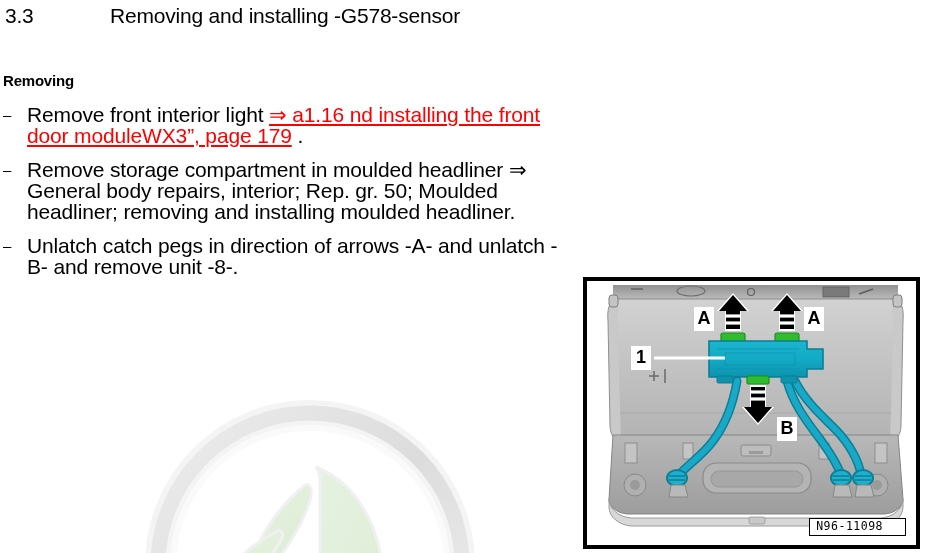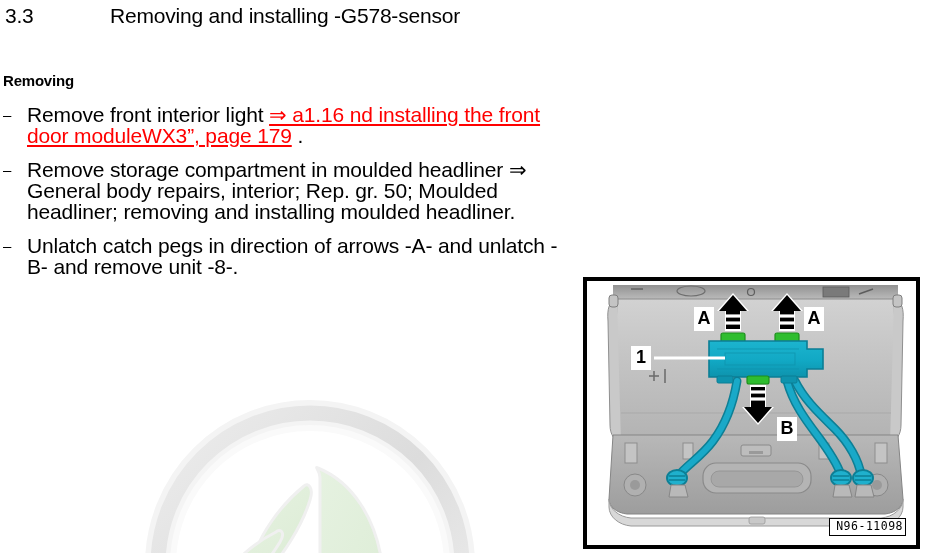--- a/index.html
+++ b/index.html
@@ -116,21 +116,21 @@
   #fig-svg {
     position: absolute;
     left: 0;
     top: 0;
   }
   #fig-id {
     position: absolute;
     right: 6px;
     bottom: 5px;
     border: 1.5px solid #000;
-    padding: 1px 2px 2px 6px;
+    padding: 1px 22px 2px 6px;
     font-family: "DejaVu Sans Mono", monospace;
     font-size: 11.5px;
     line-height: 13px;
     letter-spacing: 0.5px;
     background: #fff;
     z-index: 5;
   }
 
   
   .fig-label {

